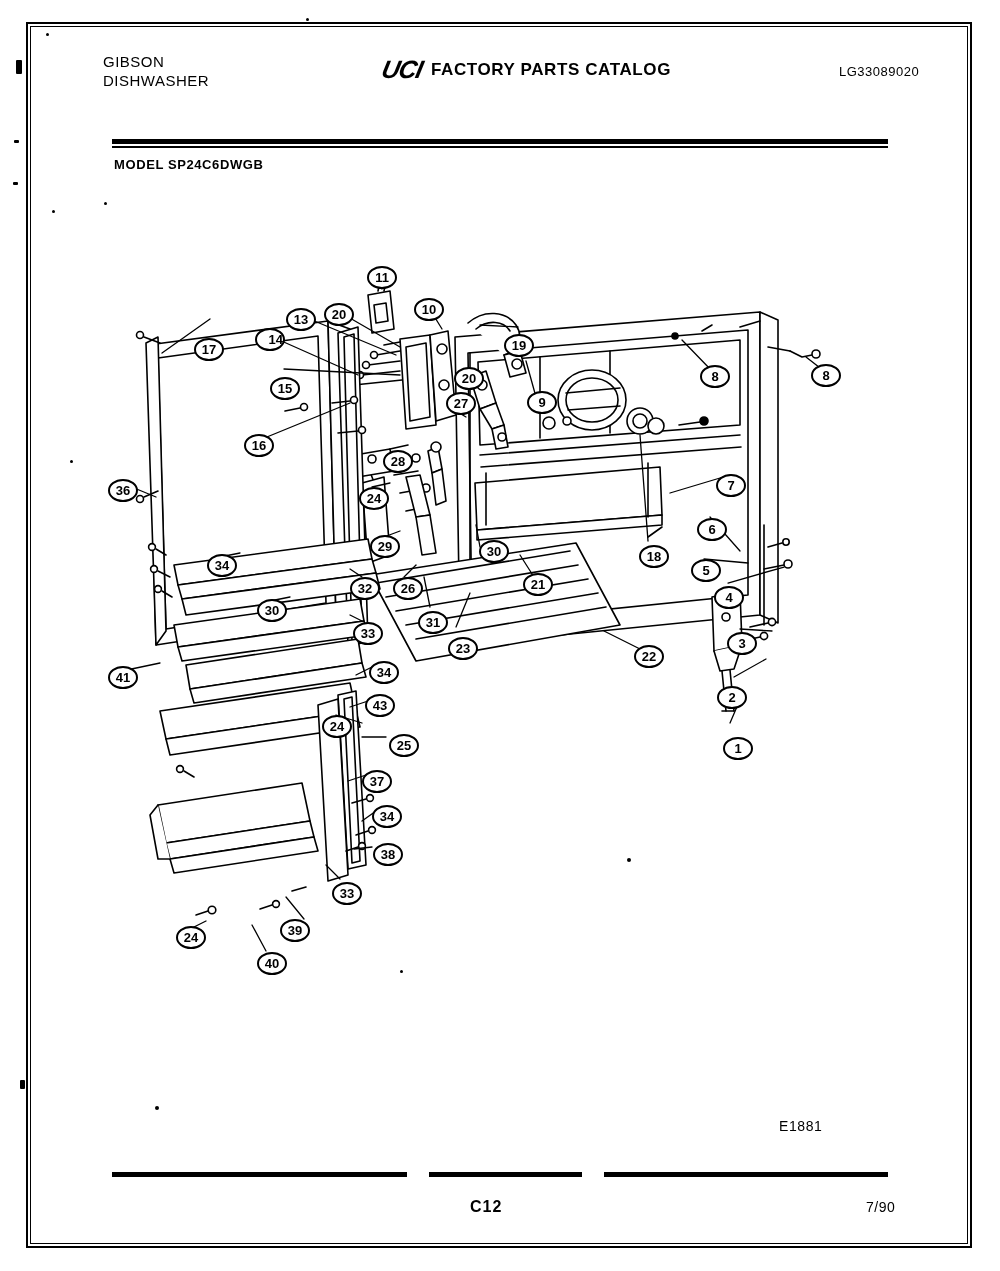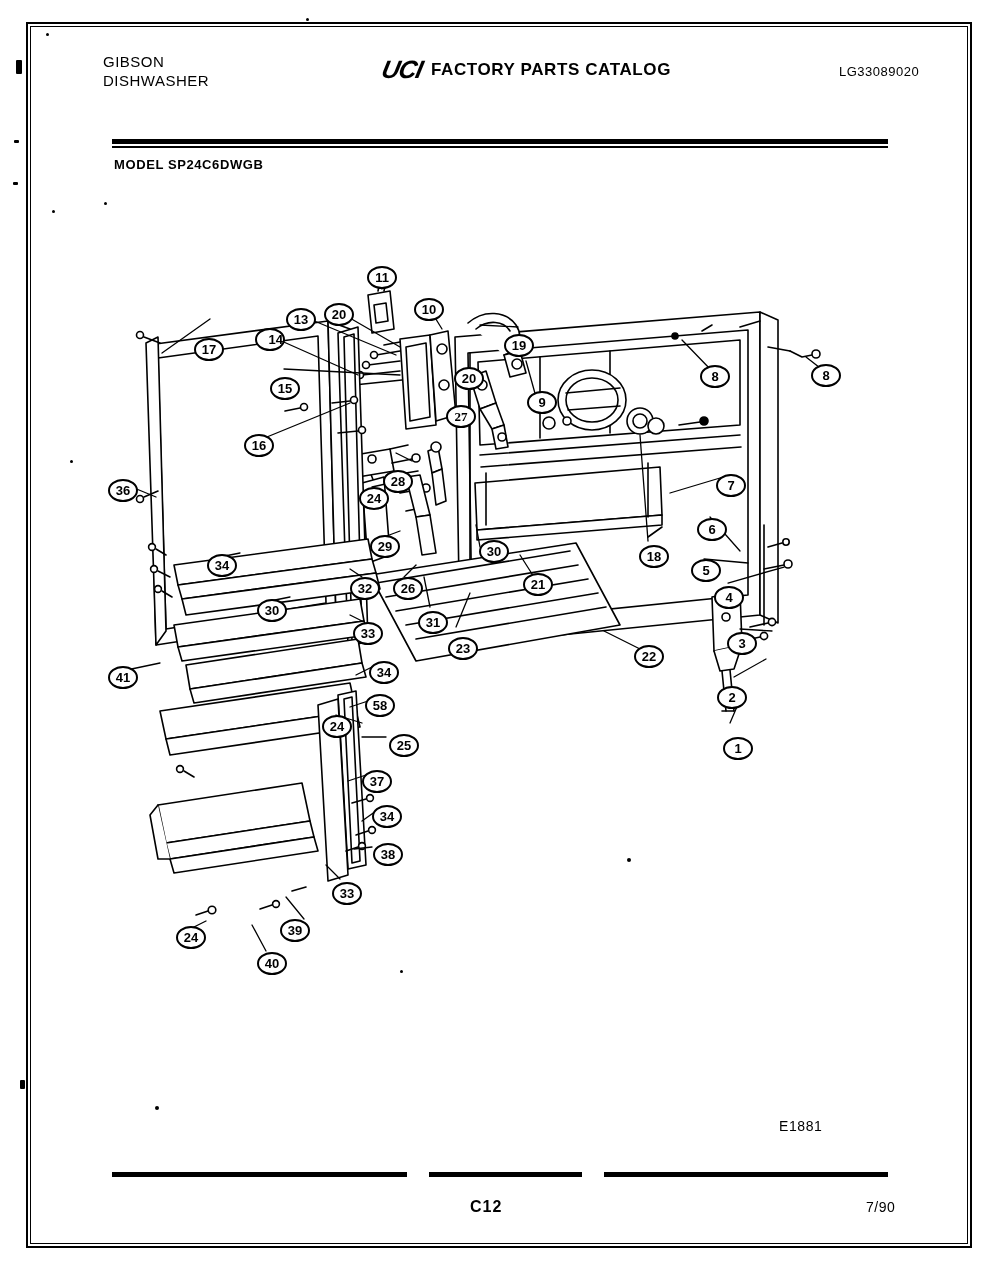--- a/index.html
+++ b/index.html
@@ -474,33 +474,33 @@
     <div class="callout" style="left:404px; top:96px;margin-top:13px;">19</div>
     <div class="callout" style="left:354px; top:142px;">20</div>
     <div class="callout" style="left:423px; top:348px;">21</div>
     <div class="callout" style="left:534px; top:420px;">22</div>
     <div class="callout" style="left:348px; top:412px;">23</div>
     <div class="callout" style="left:259px; top:262px;">24</div>
     <div class="callout" style="left:222px; top:490px;">24</div>
     <div class="callout" style="left:76px;  top:701px;">24</div>
     <div class="callout" style="left:289px; top:509px;">25</div>
     <div class="callout" style="left:293px; top:352px;">26</div>
-    <div class="callout" style="left:346px; top:180px;font-family:Liberation Serif, serif;">27</div>
-    <div class="callout" style="left:283px; top:225px;margin-top:20px;">28</div>
+    <div class="callout" style="left:346px; top:167px;">27</div>
+    <div class="callout" style="left:283px; top:225px;">28</div>
     <div class="callout" style="left:270px; top:310px;">29</div>
     <div class="callout" style="left:379px; top:315px;">30</div>
     <div class="callout" style="left:157px; top:374px;">30</div>
     <div class="callout" style="left:318px; top:386px;">31</div>
     <div class="callout" style="left:250px; top:352px;">32</div>
     <div class="callout" style="left:253px; top:397px;">33</div>
     <div class="callout" style="left:232px; top:657px;">33</div>
     <div class="callout" style="left:107px; top:329px;">34</div>
     <div class="callout" style="left:269px; top:436px;">34</div>
     <div class="callout" style="left:272px; top:580px;">34</div>
-    <div class="callout" style="left:265px; top:469px;">58</div>
+    <div class="callout" style="left:265px; top:469px;">43</div>
     <div class="callout" style="left:8px;   top:254px;">36</div>
     <div class="callout" style="left:262px; top:545px;">37</div>
     <div class="callout" style="left:273px; top:618px;">38</div>
     <div class="callout" style="left:180px; top:694px;">39</div>
     <div class="callout" style="left:157px; top:727px;">40</div>
     <div class="callout" style="left:8px;   top:441px;">41</div>
   </div>
 
   <div class="ref-code">E1881</div>
   <div class="rule-bottom">

